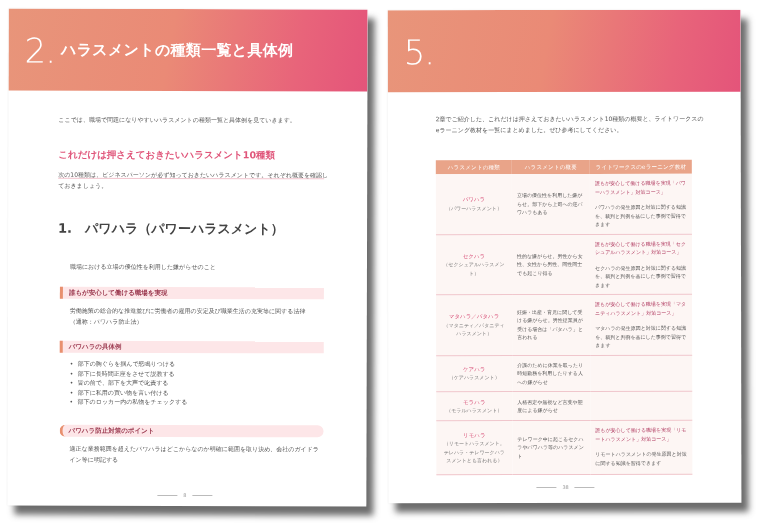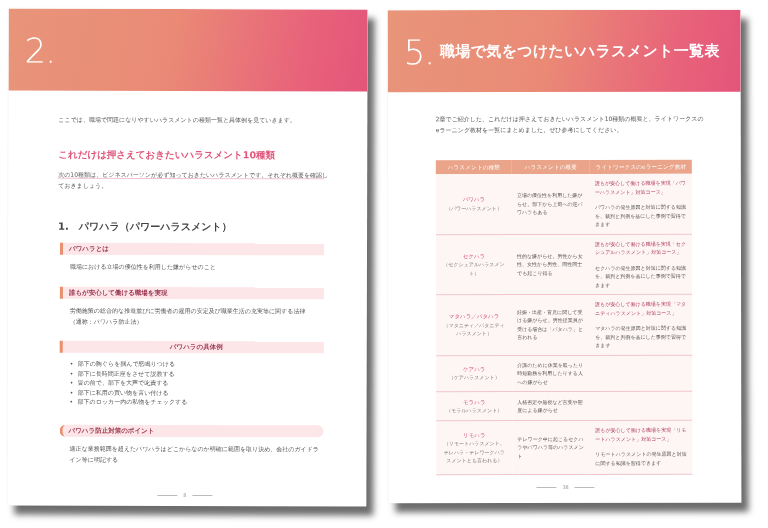--- a/index.html
+++ b/index.html
@@ -33,21 +33,21 @@
   .body-text { font-size: 6px; line-height: 11px; color: #555; }
 
   
   #l-intro { position: absolute; left: 50px; top: 105px; width: 270px; }
   #l-h2 {
     position: absolute; left: 50px; top: 140px; width: 266px;
     font-size: 9.5px; color: #e0557a; padding-bottom: 16px;
     border-bottom: 1px solid #f2c3cd;
   }
   #l-h2-desc { position: absolute; left: 50px; top: 160px; width: 270px; }
-  #l-h3 { position: absolute; left: 50px; top: 211px; font-size: 10px; color: #444; font-weight: bold; }
+  #l-h3 { position: absolute; left: 50px; top: 211px; font-size: 13px; color: #444; font-weight: bold; }
   .subhead {
     position: absolute; left: 52px; width: 264px; height: 12px;
     background: #fde6e8; border-left: 3px solid #e8906f;
     font-size: 6.5px; line-height: 12px; color: #9c3a50; font-weight: bold;
     padding-left: 6px;
   }
   .sub-text { position: absolute; left: 62px; width: 250px; }
   .bullets { position: absolute; left: 62px; list-style: none; }
   .bullets li { font-size: 6px; line-height: 9.5px; color: #555; position: relative; padding-left: 8px; }
   .bullets li::before { content: "\2022"; position: absolute; left: 0; color: #555; }
@@ -75,35 +75,35 @@
   .htable td.course { vertical-align: top; }
   .htable .course-title { color: #b0395f; display: block; margin-bottom: 7px; }
   .htable .course-desc { color: #555; display: block; }
 </style>
 </head>
 <body>
 
 <div class="page" id="page-left">
   <div class="banner">
     <span class="num">2.</span>
+    <span class="title">ハラスメントの種類一覧と具体例</span>
   </div>
 
   <p id="l-intro" class="body-text">ここでは、職場で問題になりやすいハラスメントの種類一覧と具体例を見ていきます。</p>
   <h2 id="l-h2">これだけは押さえておきたいハラスメント10種類</h2>
   <p id="l-h2-desc" class="body-text">次の10種類は、ビジネスパーソンが必ず知っておきたいハラスメントです。それぞれ概要を確認しておきましょう。</p>
   <h3 id="l-h3">1.　パワハラ（パワーハラスメント）</h3>
 
-  <div class="subhead" style="top:234px;">パワハラとは</div>
   <p class="sub-text body-text" style="top:252px;">職場における立場の優位性を利用した嫌がらせのこと</p>
 
   <div class="subhead" style="top:278px;">誰もが安心して働ける職場を実現</div>
   <p class="sub-text body-text" style="top:296px; white-space:pre-line;">労働施策の総合的な推進並びに労働者の雇用の安定及び職業生活の充実等に関する法律
 （通称：パワハラ防止法）</p>
 
-  <div class="subhead" style="top:332px;text-align:center;">パワハラの具体例</div>
+  <div class="subhead" style="top:332px;">パワハラの具体例</div>
   <ul class="bullets" style="top:350px;">
     <li>部下の胸ぐらを掴んで怒鳴りつける</li>
     <li>部下に長時間正座をさせて説教する</li>
     <li>皆の前で、部下を大声で叱責する</li>
     <li>部下に私用の買い物を言い付ける</li>
     <li>部下のロッカー内の私物をチェックする</li>
   </ul>
 
   <div class="subhead" style="top:416px;border-radius:6px;">パワハラ防止対策のポイント</div>
   <p class="sub-text body-text" style="top:434px;">適正な業務範囲を超えたパワハラはどこからなのか明確に範囲を取り決め、会社のガイドライン等に明記する</p>
@@ -111,21 +111,20 @@
   <div class="pager" style="left:150px; top:483px;">
     <span class="line"></span>
     <span>8</span>
     <span class="line"></span>
   </div>
 </div>
 
 <div class="page" id="page-right">
   <div class="banner">
     <span class="num">5.</span>
-    <span class="title">職場で気をつけたいハラスメント一覧表</span>
   </div>
 
   <p id="r-intro" class="body-text">2章でご紹介した、これだけは押さえておきたいハラスメント10種類の概要と、ライトワークスのeラーニング教材を一覧にまとめました。ぜひ参考にしてください。</p>
 
   <table class="htable">
     <colgroup>
         <col style="width:76px">
         <col style="width:78px">
         <col style="width:102px">
       </colgroup>

